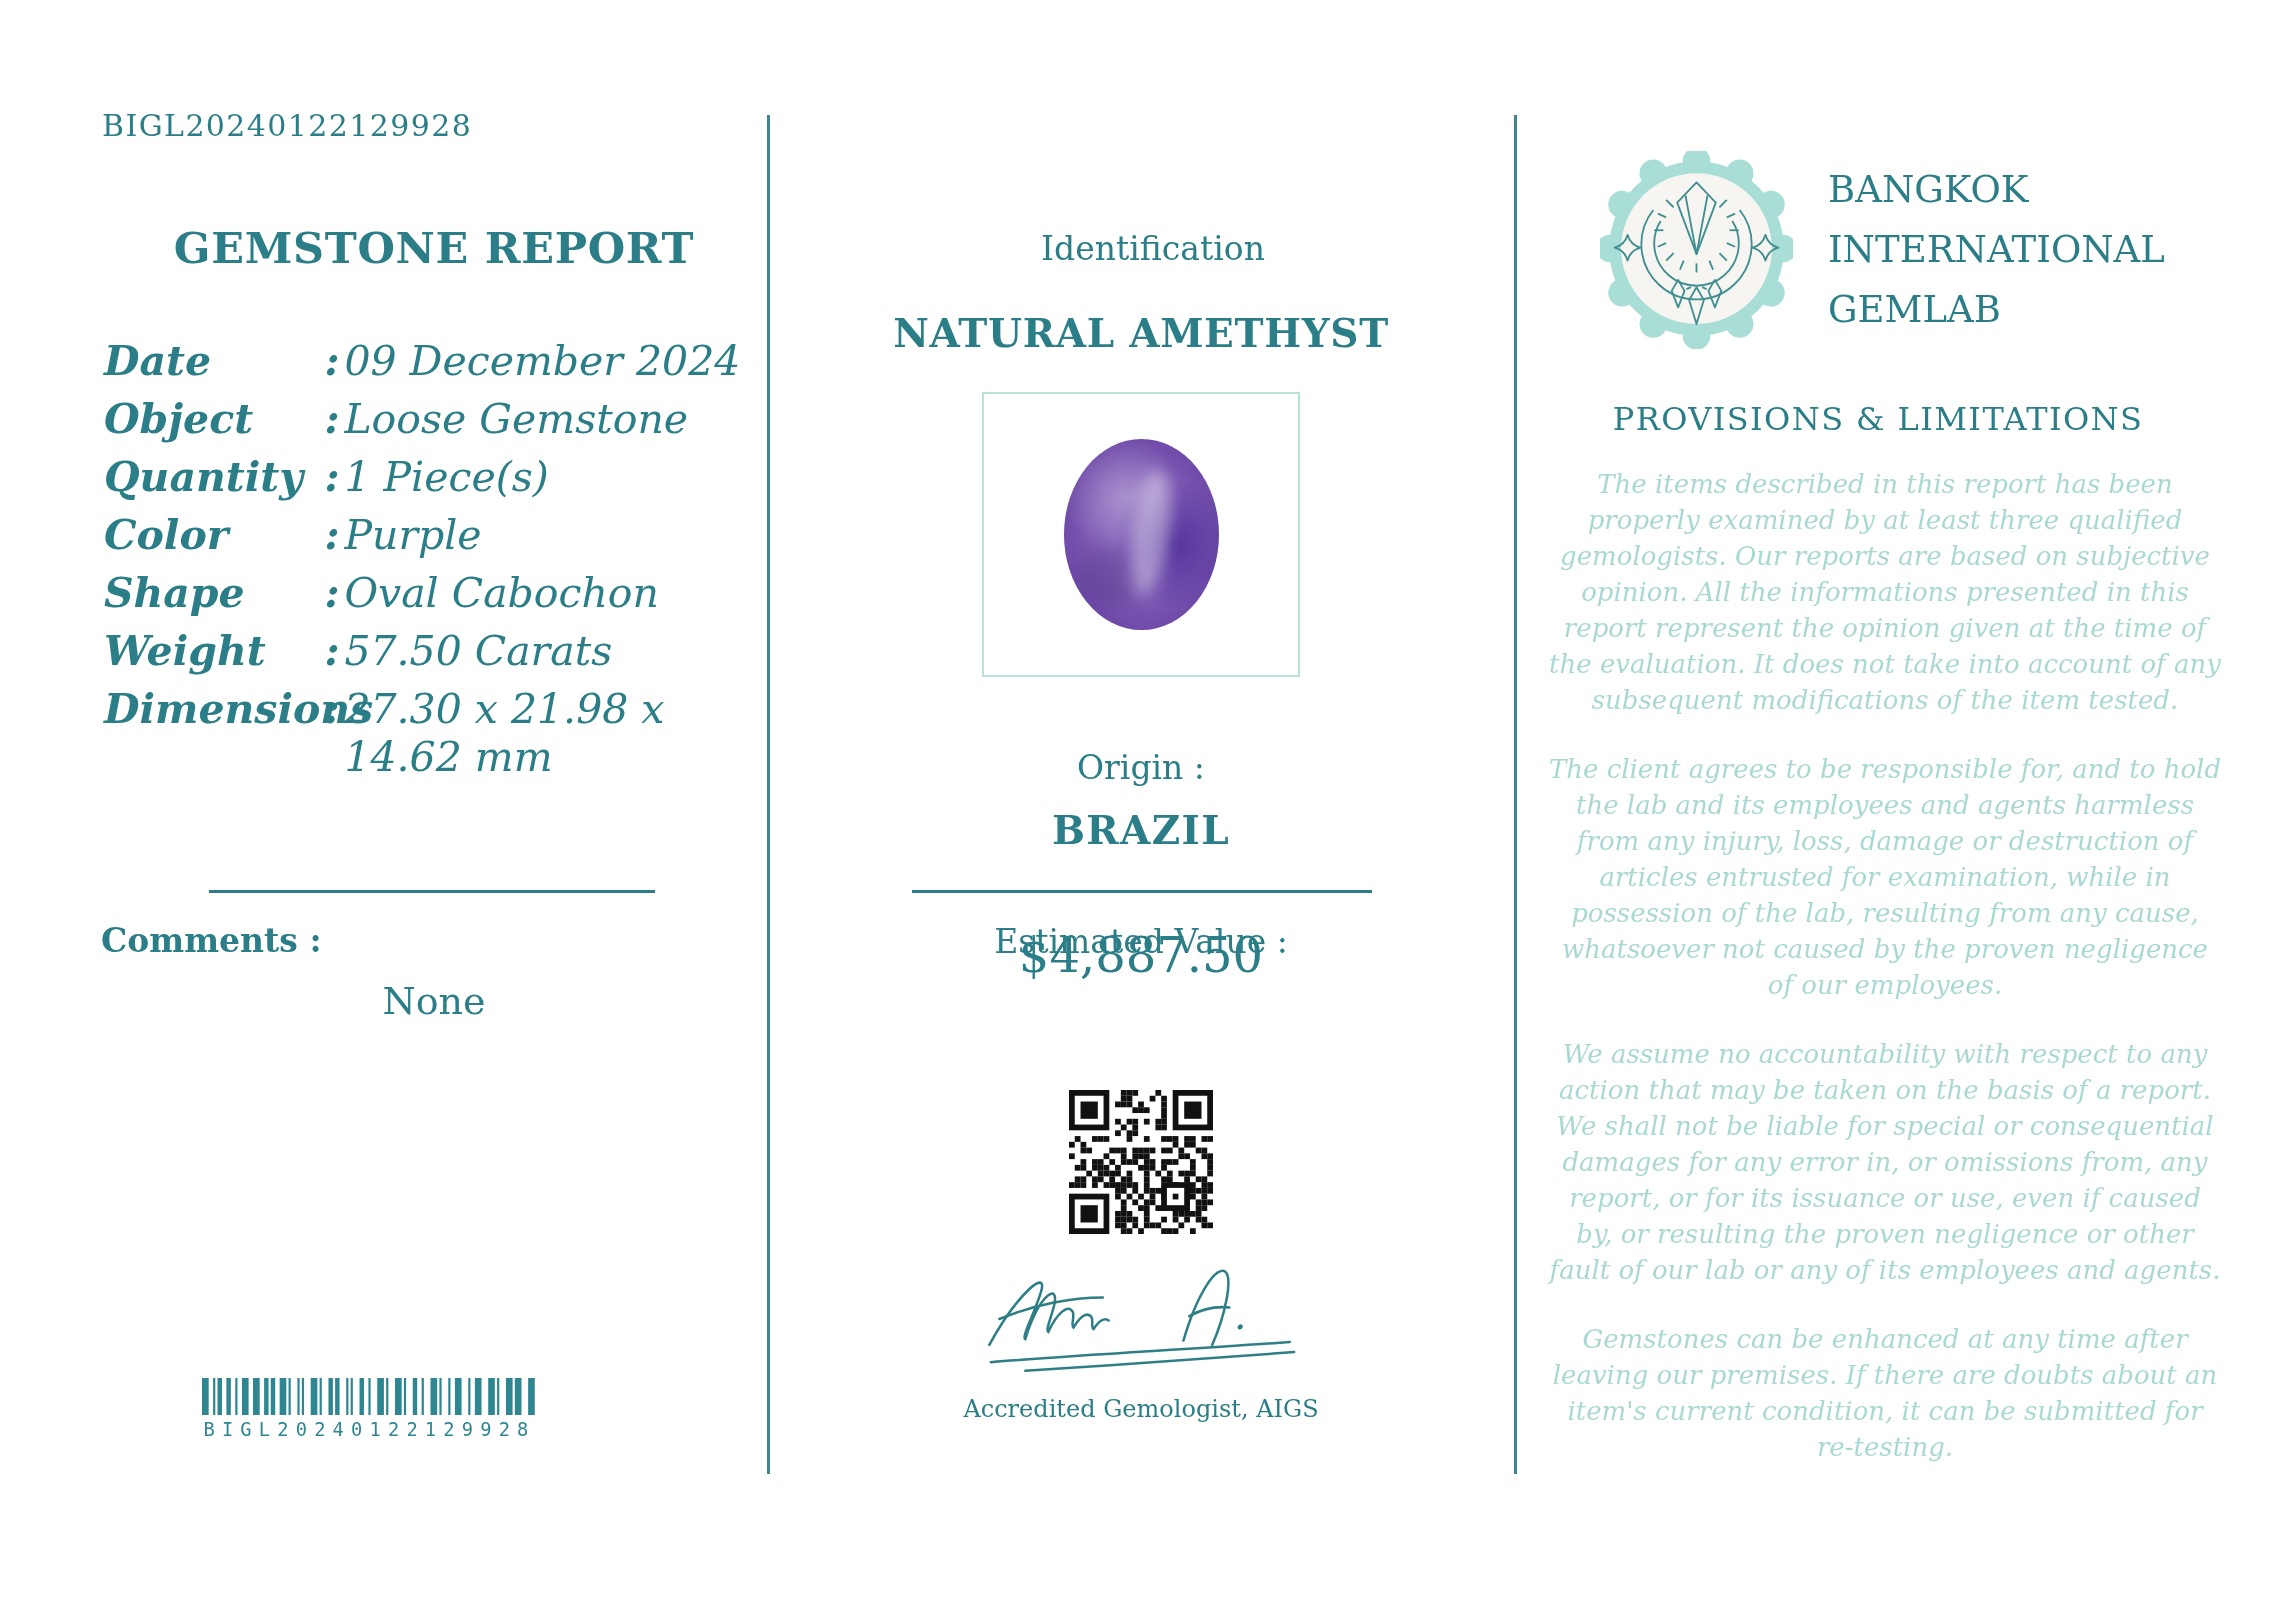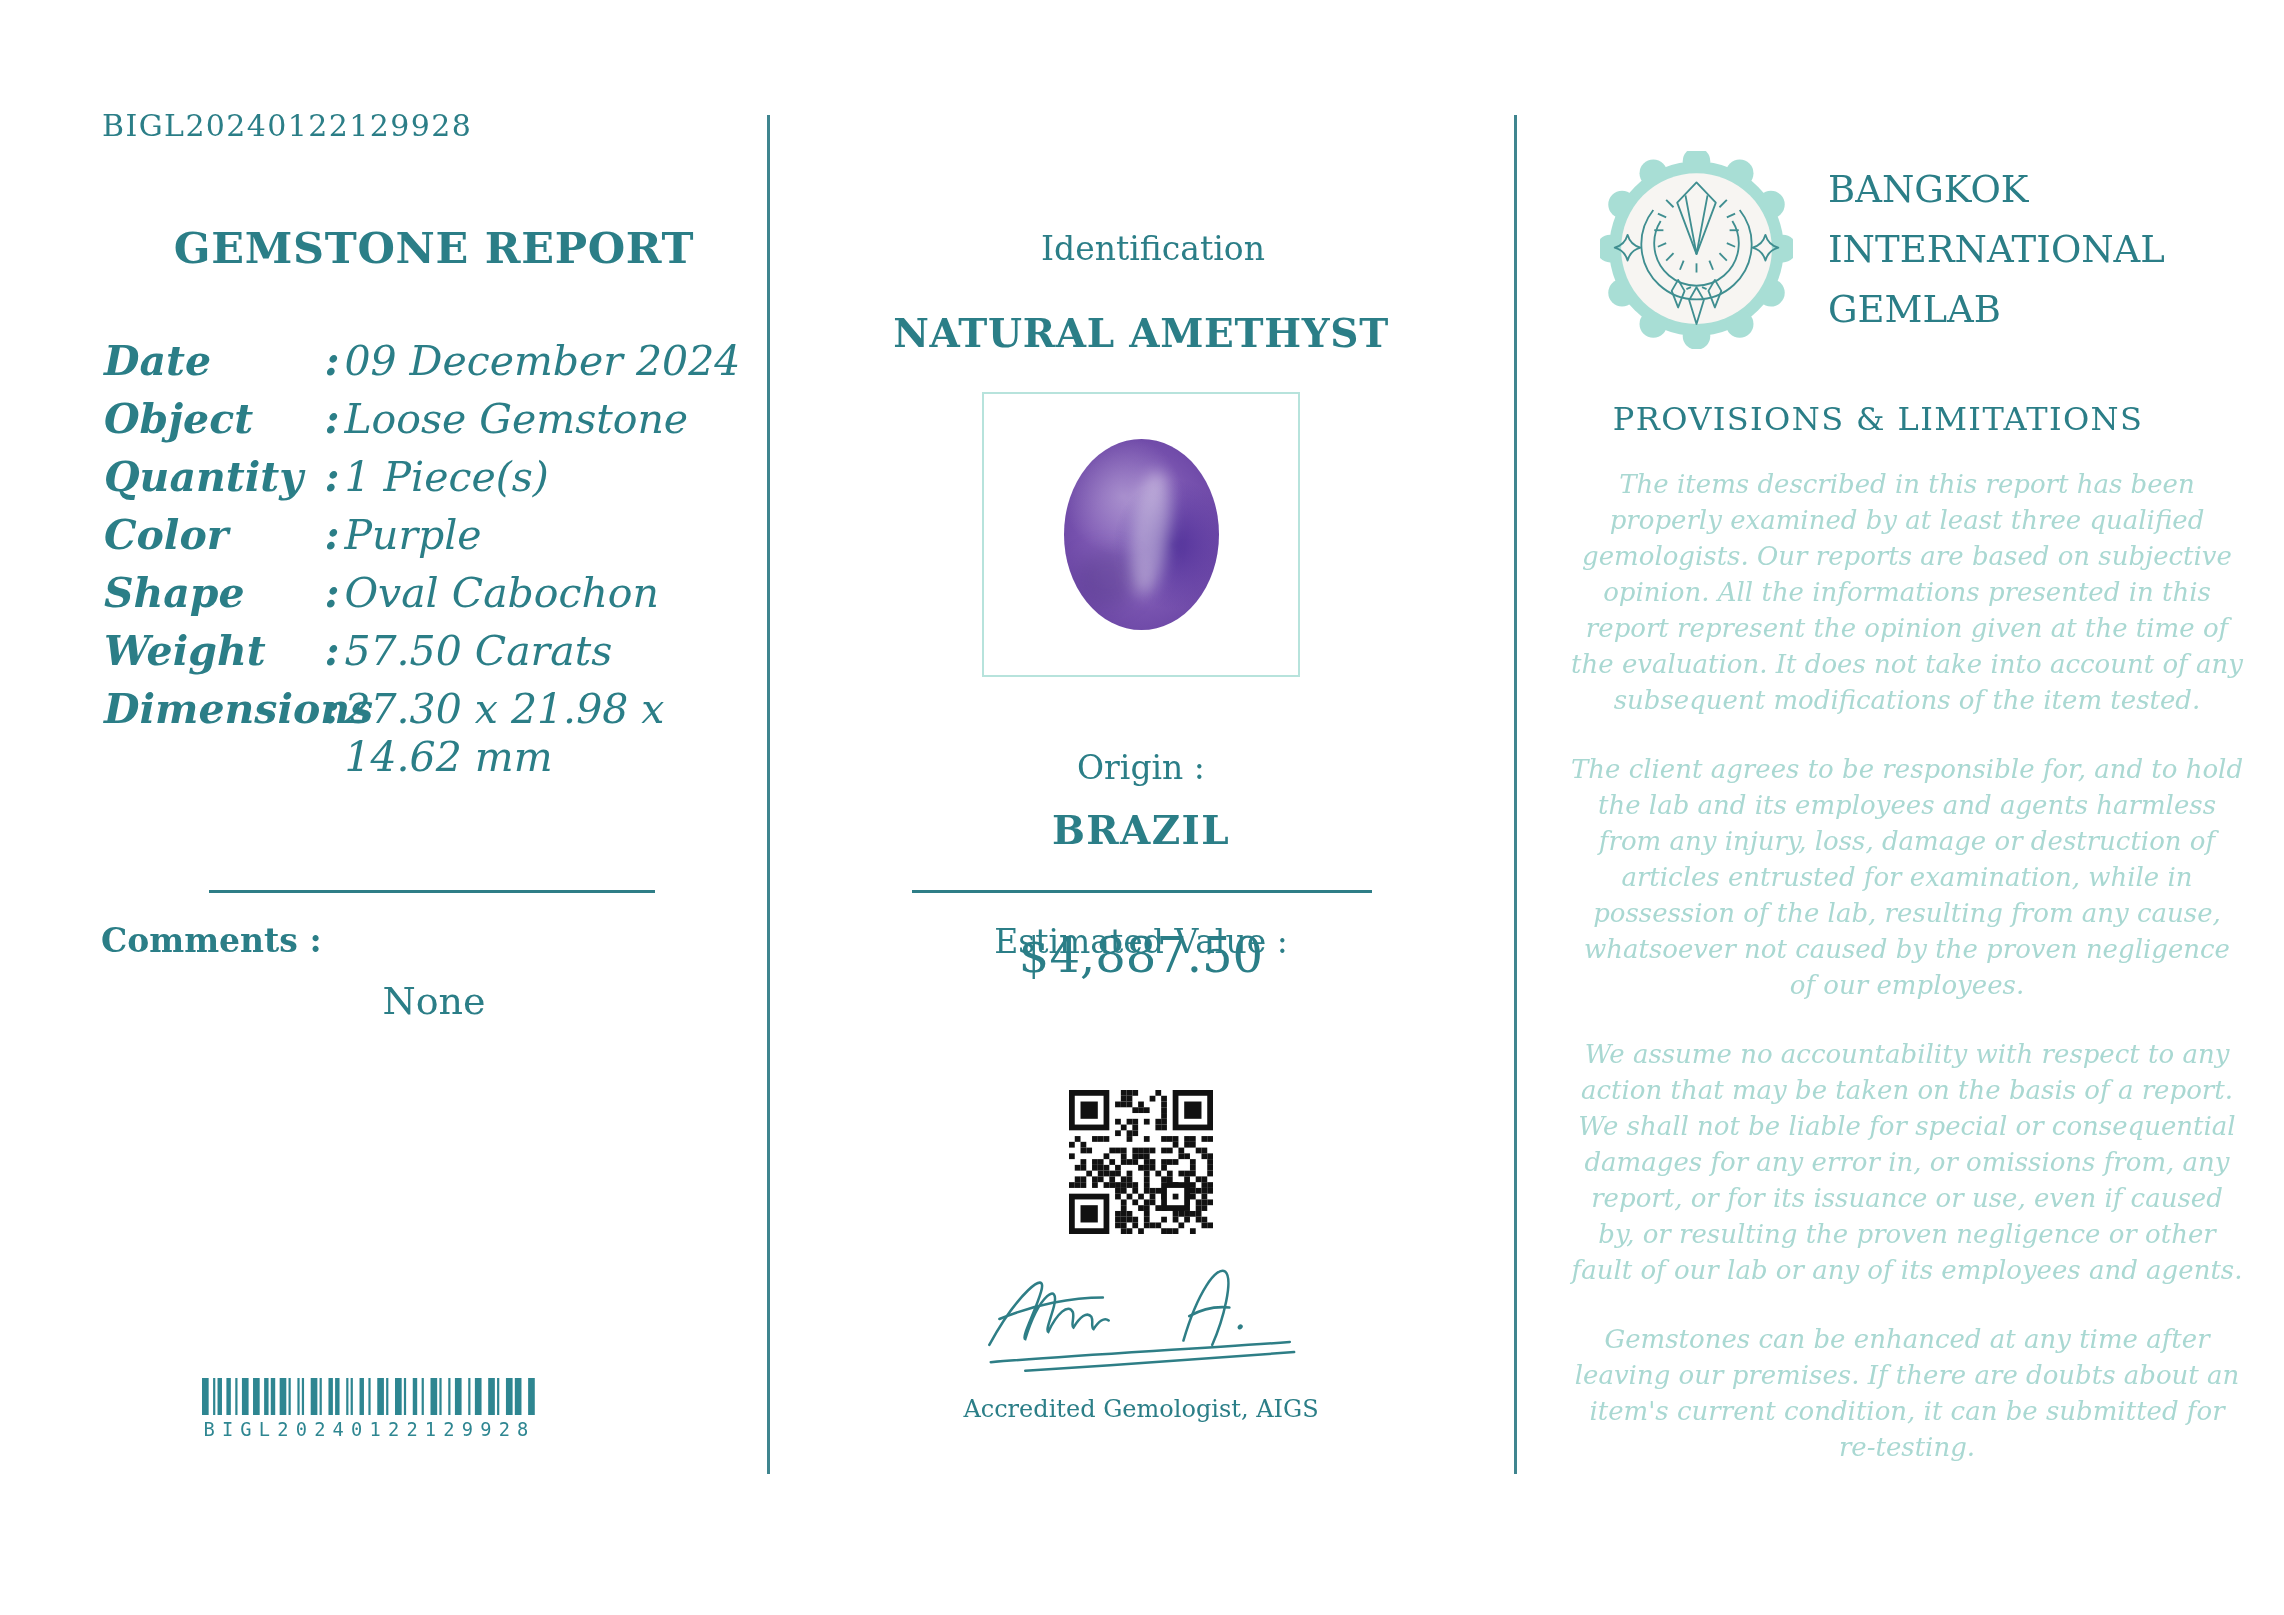--- a/index.html
+++ b/index.html
@@ -56,21 +56,21 @@
   .sig-wrap { position:absolute; top:1250px; left:50%; margin-left:-162px; width:324px; height:133px; }
   .mid-credential { top:1395px; font-size:24px; }
 
   
   .col-right { position:absolute; left:1515px; top:0; width:769px; height:1616px; }
   .lab-header { position:absolute; top:151px; left:85px; display:flex; align-items:center; }
   .lab-logo { width:193px; height:198px; flex:0 0 auto; }
   .lab-name { width:407px; margin-left:35px; font-size:37px; line-height:60px; }
   .prov-title { position:absolute; top:400px; left:0; width:726px; text-align:center;
     font-size:32px; letter-spacing:1.4px; }
-  .prov-body { position:absolute; top:466px; left:32px; width:676px;margin-left:22px; }
+  .prov-body { position:absolute; top:466px; left:32px; width:676px; }
   .prov-body p { font-size:26px; line-height:36px; font-style:italic; text-align:center;
     color:#a9d8d2; margin:0 0 33px 0; }
 </style>
 </head>
 <body>
 
 <div class="report-number">BIGL20240122129928</div>
 
 <div class="vdiv one"></div>
 <div class="vdiv two"></div>

